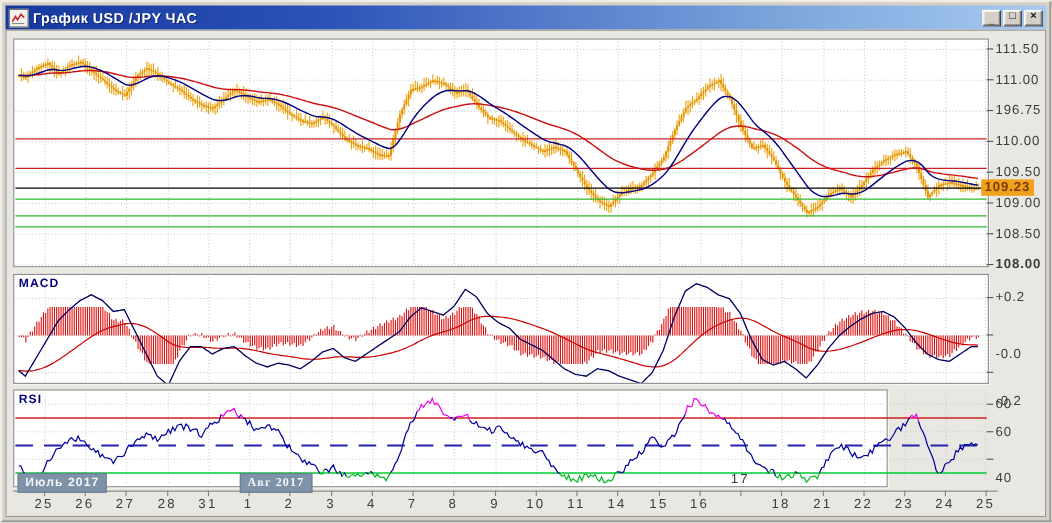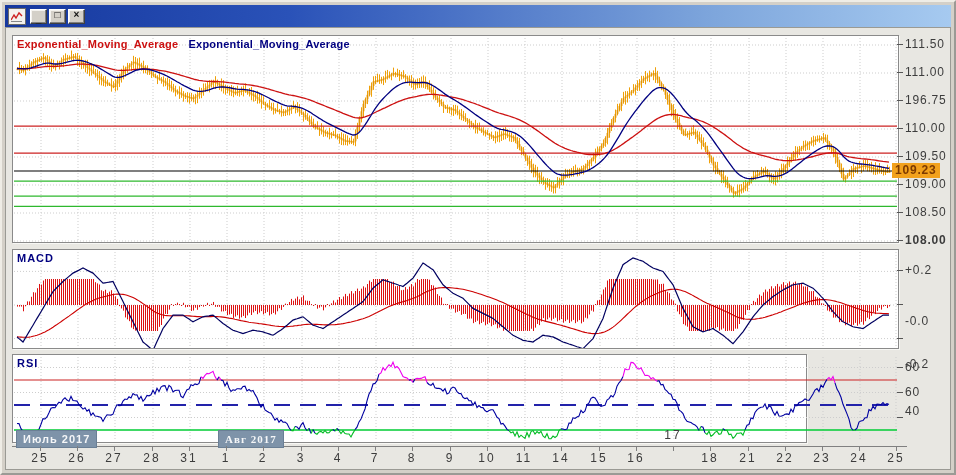--- a/index.html
+++ b/index.html
@@ -36,20 +36,21 @@
 <body>
 
 <div class="window">
   <div class="titlebar">
     <span class="app-icon">
       <svg width="12" height="11" viewBox="0 0 12 11">
         <polyline points="0,9 3,4 5,7 8,2 11,5" fill="none" stroke="#cc2222" stroke-width="1.4"></polyline>
         <polyline points="0,10.5 11,10.5" fill="none" stroke="#888" stroke-width="1"></polyline>
       </svg>
     </span>
+    <span class="title-text">График USD /JPY ЧАС</span>
     <span class="win-buttons">
       <button class="wbtn">
           <span class="glyph-min">_</span>
         </button>
       <button class="wbtn">
           <span>□</span>
         </button>
       <button class="wbtn">
           <span>×</span>
         </button>
@@ -970,24 +971,20 @@
         </g>
         <line x1="1" y1="90.20000000000016" x2="884" y2="90.20000000000016" stroke="#cc2222" stroke-width="1.2"></line>
         <line x1="1" y1="117.08000000000038" x2="884" y2="117.08000000000038" stroke="#cc2222" stroke-width="1.2"></line>
         <line x1="1" y1="135" x2="884" y2="135" stroke="#000000" stroke-width="1.2"></line>
         <line x1="1" y1="145.08000000000038" x2="884" y2="145.08000000000038" stroke="#2eb82e" stroke-width="1.2"></line>
         <line x1="1" y1="160.20000000000016" x2="884" y2="160.20000000000016" stroke="#2eb82e" stroke-width="1.2"></line>
         <line x1="1" y1="170.27999999999975" x2="884" y2="170.27999999999975" stroke="#2eb82e" stroke-width="1.2"></line>
         <path d="M4.0 32.5 L6.0 32.5 L8.0 32.6 L10.0 32.6 L12.0 32.6 L14.0 32.6 L16.0 32.5 L18.0 32.3 L20.0 32.1 L22.0 31.9 L24.0 31.7 L26.0 31.4 L28.0 31.1 L30.0 30.8 L32.0 30.6 L34.0 30.5 L36.0 30.4 L38.0 30.3 L40.0 30.4 L42.0 30.3 L44.0 30.3 L46.0 30.2 L48.0 30.0 L50.0 29.8 L52.0 29.6 L54.0 29.3 L56.0 29.1 L58.0 28.8 L60.0 28.6 L62.0 28.4 L64.0 28.2 L66.0 28.1 L68.0 28.1 L70.0 28.1 L72.0 28.2 L74.0 28.3 L76.0 28.5 L78.0 28.7 L80.0 28.9 L82.0 29.2 L84.0 29.5 L86.0 29.9 L88.0 30.3 L90.0 30.8 L92.0 31.3 L94.0 31.8 L96.0 32.3 L98.0 32.8 L100.0 33.3 L102.0 33.8 L104.0 34.1 L106.0 34.3 L108.0 34.4 L110.0 34.4 L112.0 34.3 L114.0 34.2 L116.0 34.1 L118.0 33.9 L120.0 33.6 L122.0 33.4 L124.0 33.3 L126.0 33.1 L128.0 33.1 L130.0 33.0 L132.0 33.0 L134.0 33.1 L136.0 33.2 L138.0 33.3 L140.0 33.5 L142.0 33.7 L144.0 34.0 L146.0 34.3 L148.0 34.6 L150.0 34.9 L152.0 35.2 L154.0 35.6 L156.0 36.1 L158.0 36.6 L160.0 37.1 L162.0 37.6 L164.0 38.2 L166.0 38.7 L168.0 39.3 L170.0 39.9 L172.0 40.5 L174.0 41.1 L176.0 41.7 L178.0 42.3 L180.0 42.9 L182.0 43.5 L184.0 43.9 L186.0 44.3 L188.0 44.6 L190.0 44.9 L192.0 45.1 L194.0 45.3 L196.0 45.4 L198.0 45.5 L200.0 45.5 L202.0 45.5 L204.0 45.5 L206.0 45.6 L208.0 45.8 L210.0 45.9 L212.0 46.1 L214.0 46.3 L216.0 46.6 L218.0 46.8 L220.0 47.1 L222.0 47.4 L224.0 47.6 L226.0 47.9 L228.0 48.1 L230.0 48.2 L232.0 48.4 L234.0 48.7 L236.0 48.9 L238.0 49.2 L240.0 49.5 L242.0 49.8 L244.0 50.2 L246.0 50.7 L248.0 51.1 L250.0 51.6 L252.0 52.1 L254.0 52.7 L256.0 53.2 L258.0 53.8 L260.0 54.4 L262.0 55.0 L264.0 55.6 L266.0 56.2 L268.0 56.7 L270.0 57.3 L272.0 57.9 L274.0 58.3 L276.0 58.8 L278.0 59.2 L280.0 59.5 L282.0 59.9 L284.0 60.3 L286.0 60.8 L288.0 61.3 L290.0 61.8 L292.0 62.4 L294.0 63.0 L296.0 63.7 L298.0 64.4 L300.0 65.2 L302.0 66.0 L304.0 66.8 L306.0 67.6 L308.0 68.4 L310.0 69.2 L312.0 70.0 L314.0 70.8 L316.0 71.6 L318.0 72.4 L320.0 73.2 L322.0 74.0 L324.0 74.8 L326.0 75.6 L328.0 76.4 L330.0 77.3 L332.0 78.1 L334.0 78.9 L336.0 79.7 L338.0 80.4 L340.0 81.2 L342.0 81.7 L344.0 81.9 L346.0 82.0 L348.0 81.8 L350.0 81.3 L352.0 80.8 L354.0 80.1 L356.0 79.4 L358.0 78.5 L360.0 77.5 L362.0 76.5 L364.0 75.5 L366.0 74.6 L368.0 73.7 L370.0 72.7 L372.0 71.8 L374.0 70.8 L376.0 69.9 L378.0 68.9 L380.0 68.0 L382.0 67.1 L384.0 66.2 L386.0 65.4 L388.0 64.6 L390.0 63.8 L392.0 63.2 L394.0 62.6 L396.0 62.0 L398.0 61.6 L400.0 61.2 L402.0 60.8 L404.0 60.4 L406.0 59.9 L408.0 59.5 L410.0 59.1 L412.0 58.8 L414.0 58.5 L416.0 58.4 L418.0 58.3 L420.0 58.4 L422.0 58.5 L424.0 58.6 L426.0 58.9 L428.0 59.1 L430.0 59.5 L432.0 59.8 L434.0 60.2 L436.0 60.6 L438.0 60.9 L440.0 61.3 L442.0 61.7 L444.0 62.2 L446.0 62.7 L448.0 63.2 L450.0 63.7 L452.0 64.3 L454.0 65.0 L456.0 65.6 L458.0 66.3 L460.0 67.0 L462.0 67.7 L464.0 68.5 L466.0 69.2 L468.0 70.0 L470.0 70.8 L472.0 71.6 L474.0 72.4 L476.0 73.2 L478.0 74.0 L480.0 74.8 L482.0 75.6 L484.0 76.3 L486.0 77.0 L488.0 77.6 L490.0 78.2 L492.0 78.8 L494.0 79.4 L496.0 80.0 L498.0 80.7 L500.0 81.3 L502.0 82.0 L504.0 82.8 L506.0 83.6 L508.0 84.6 L510.0 85.6 L512.0 86.6 L514.0 87.8 L516.0 89.0 L518.0 90.3 L520.0 91.6 L522.0 93.0 L524.0 94.4 L526.0 95.8 L528.0 97.3 L530.0 98.7 L532.0 100.2 L534.0 101.6 L536.0 103.1 L538.0 104.5 L540.0 105.9 L542.0 107.2 L544.0 108.4 L546.0 109.5 L548.0 110.5 L550.0 111.4 L552.0 112.3 L554.0 113.1 L556.0 113.8 L558.0 114.5 L560.0 115.1 L562.0 115.6 L564.0 116.2 L566.0 116.7 L568.0 117.2 L570.0 117.6 L572.0 118.0 L574.0 118.3 L576.0 118.5 L578.0 118.7 L580.0 118.7 L582.0 118.7 L584.0 118.6 L586.0 118.4 L588.0 118.2 L590.0 117.8 L592.0 117.4 L594.0 116.7 L596.0 116.0 L598.0 115.1 L600.0 114.1 L602.0 113.0 L604.0 111.9 L606.0 110.6 L608.0 109.3 L610.0 107.9 L612.0 106.4 L614.0 105.0 L616.0 103.6 L618.0 102.1 L620.0 100.7 L622.0 99.2 L624.0 97.7 L626.0 96.2 L628.0 94.7 L630.0 93.1 L632.0 91.5 L634.0 90.0 L636.0 88.5 L638.0 87.0 L640.0 85.5 L642.0 84.1 L644.0 82.9 L646.0 81.8 L648.0 80.9 L650.0 80.1 L652.0 79.4 L654.0 79.0 L656.0 78.7 L658.0 78.5 L660.0 78.5 L662.0 78.7 L664.0 78.9 L666.0 79.3 L668.0 79.7 L670.0 80.3 L672.0 80.8 L674.0 81.3 L676.0 81.8 L678.0 82.2 L680.0 82.7 L682.0 83.1 L684.0 83.7 L686.0 84.3 L688.0 85.0 L690.0 85.7 L692.0 86.6 L694.0 87.5 L696.0 88.5 L698.0 89.6 L700.0 90.8 L702.0 92.1 L704.0 93.3 L706.0 94.7 L708.0 96.1 L710.0 97.5 L712.0 98.9 L714.0 100.4 L716.0 102.0 L718.0 103.6 L720.0 105.2 L722.0 106.7 L724.0 108.2 L726.0 109.5 L728.0 110.8 L730.0 112.1 L732.0 113.2 L734.0 114.2 L736.0 115.1 L738.0 116.0 L740.0 116.7 L742.0 117.4 L744.0 118.0 L746.0 118.6 L748.0 119.1 L750.0 119.6 L752.0 120.1 L754.0 120.7 L756.0 121.2 L758.0 121.9 L760.0 122.5 L762.0 123.1 L764.0 123.5 L766.0 123.9 L768.0 124.2 L770.0 124.5 L772.0 124.6 L774.0 124.7 L776.0 124.7 L778.0 124.6 L780.0 124.4 L782.0 124.1 L784.0 123.9 L786.0 123.5 L788.0 123.2 L790.0 122.8 L792.0 122.3 L794.0 121.9 L796.0 121.4 L798.0 121.0 L800.0 120.5 L802.0 119.9 L804.0 119.4 L806.0 118.9 L808.0 118.4 L810.0 117.9 L812.0 117.5 L814.0 117.2 L816.0 117.0 L818.0 116.8 L820.0 116.8 L822.0 116.9 L824.0 117.2 L826.0 117.7 L828.0 118.3 L830.0 119.0 L832.0 119.7 L834.0 120.3 L836.0 120.8 L838.0 121.2 L840.0 121.5 L842.0 121.8 L844.0 122.1 L846.0 122.3 L848.0 122.6 L850.0 122.8 L852.0 123.0 L854.0 123.2 L856.0 123.4 L858.0 123.7 L860.0 123.9 L862.0 124.2 L864.0 124.5 L866.0 124.8 L868.0 125.1 L870.0 125.4 L872.0 125.6 L874.0 125.9 L876.0 126.2" stroke="#cc1111" stroke-width="1.3" fill="none"></path>
         <path d="M4.0 32.5 L6.0 32.6 L8.0 32.7 L10.0 32.8 L12.0 32.8 L14.0 32.6 L16.0 32.3 L18.0 31.8 L20.0 31.2 L22.0 30.6 L24.0 29.9 L26.0 29.2 L28.0 28.5 L30.0 27.8 L32.0 27.4 L34.0 27.2 L36.0 27.2 L38.0 27.4 L40.0 27.8 L42.0 28.0 L44.0 28.0 L46.0 27.8 L48.0 27.5 L50.0 27.1 L52.0 26.6 L54.0 26.1 L56.0 25.6 L58.0 25.2 L60.0 24.7 L62.0 24.4 L64.0 24.3 L66.0 24.4 L68.0 24.6 L70.0 25.0 L72.0 25.6 L74.0 26.2 L76.0 27.0 L78.0 27.8 L80.0 28.7 L82.0 29.7 L84.0 30.8 L86.0 31.9 L88.0 33.1 L90.0 34.3 L92.0 35.5 L94.0 36.7 L96.0 37.9 L98.0 39.1 L100.0 40.3 L102.0 41.1 L104.0 41.4 L106.0 41.3 L108.0 41.0 L110.0 40.3 L112.0 39.5 L114.0 38.6 L116.0 37.7 L118.0 36.7 L120.0 35.6 L122.0 34.7 L124.0 34.0 L126.0 33.6 L128.0 33.2 L130.0 33.0 L132.0 33.1 L134.0 33.2 L136.0 33.5 L138.0 34.0 L140.0 34.6 L142.0 35.2 L144.0 35.9 L146.0 36.6 L148.0 37.4 L150.0 38.2 L152.0 39.1 L154.0 40.0 L156.0 41.1 L158.0 42.2 L160.0 43.4 L162.0 44.5 L164.0 45.7 L166.0 46.8 L168.0 48.0 L170.0 49.1 L172.0 50.2 L174.0 51.2 L176.0 52.2 L178.0 53.2 L180.0 54.1 L182.0 54.7 L184.0 55.1 L186.0 55.3 L188.0 55.3 L190.0 55.2 L192.0 54.9 L194.0 54.4 L196.0 53.9 L198.0 53.2 L200.0 52.4 L202.0 51.8 L204.0 51.4 L206.0 51.1 L208.0 51.0 L210.0 51.0 L212.0 51.1 L214.0 51.3 L216.0 51.6 L218.0 52.0 L220.0 52.5 L222.0 52.8 L224.0 53.1 L226.0 53.3 L228.0 53.4 L230.0 53.4 L232.0 53.6 L234.0 53.8 L236.0 54.2 L238.0 54.6 L240.0 55.1 L242.0 55.7 L244.0 56.4 L246.0 57.2 L248.0 58.1 L250.0 59.0 L252.0 60.0 L254.0 61.0 L256.0 62.0 L258.0 63.1 L260.0 64.1 L262.0 65.1 L264.0 66.0 L266.0 66.9 L268.0 67.8 L270.0 68.6 L272.0 69.3 L274.0 69.8 L276.0 70.1 L278.0 70.2 L280.0 70.3 L282.0 70.5 L284.0 70.8 L286.0 71.3 L288.0 71.9 L290.0 72.6 L292.0 73.5 L294.0 74.5 L296.0 75.6 L298.0 76.8 L300.0 78.2 L302.0 79.5 L304.0 80.8 L306.0 82.1 L308.0 83.3 L310.0 84.6 L312.0 85.7 L314.0 86.9 L316.0 87.9 L318.0 88.9 L320.0 89.9 L322.0 90.9 L324.0 91.9 L326.0 92.9 L328.0 93.9 L330.0 94.9 L332.0 95.9 L334.0 96.8 L336.0 97.6 L338.0 98.3 L340.0 99.0 L342.0 98.9 L344.0 98.0 L346.0 96.5 L348.0 94.4 L350.0 91.7 L352.0 88.9 L354.0 85.9 L356.0 82.7 L358.0 79.5 L360.0 76.0 L362.0 72.9 L364.0 70.1 L366.0 67.4 L368.0 65.0 L370.0 62.8 L372.0 60.6 L374.0 58.6 L376.0 56.7 L378.0 54.8 L380.0 53.0 L382.0 51.5 L384.0 50.1 L386.0 49.0 L388.0 48.0 L390.0 47.2 L392.0 46.6 L394.0 46.3 L396.0 46.1 L398.0 46.2 L400.0 46.4 L402.0 46.5 L404.0 46.6 L406.0 46.6 L408.0 46.5 L410.0 46.4 L412.0 46.6 L414.0 47.0 L416.0 47.7 L418.0 48.6 L420.0 49.7 L422.0 50.9 L424.0 52.2 L426.0 53.6 L428.0 55.0 L430.0 56.6 L432.0 58.1 L434.0 59.4 L436.0 60.7 L438.0 61.9 L440.0 63.1 L442.0 64.3 L444.0 65.5 L446.0 66.8 L448.0 68.1 L450.0 69.5 L452.0 70.9 L454.0 72.3 L456.0 73.8 L458.0 75.3 L460.0 76.7 L462.0 78.2 L464.0 79.6 L466.0 81.0 L468.0 82.4 L470.0 83.7 L472.0 85.0 L474.0 86.3 L476.0 87.6 L478.0 88.9 L480.0 90.1 L482.0 91.2 L484.0 92.1 L486.0 92.8 L488.0 93.3 L490.0 93.7 L492.0 94.2 L494.0 94.7 L496.0 95.2 L498.0 95.7 L500.0 96.3 L502.0 97.1 L504.0 98.2 L506.0 99.6 L508.0 101.1 L510.0 102.8 L512.0 104.7 L514.0 106.7 L516.0 108.9 L518.0 111.1 L520.0 113.5 L522.0 115.9 L524.0 118.3 L526.0 120.6 L528.0 122.9 L530.0 125.3 L532.0 127.5 L534.0 129.6 L536.0 131.6 L538.0 133.5 L540.0 135.3 L542.0 136.7 L544.0 137.8 L546.0 138.5 L548.0 139.0 L550.0 139.1 L552.0 139.2 L554.0 139.1 L556.0 138.9 L558.0 138.6 L560.0 138.3 L562.0 137.9 L564.0 137.5 L566.0 137.1 L568.0 136.6 L570.0 136.2 L572.0 135.6 L574.0 134.8 L576.0 133.8 L578.0 132.8 L580.0 131.6 L582.0 130.3 L584.0 128.8 L586.0 127.2 L588.0 125.4 L590.0 123.6 L592.0 121.4 L594.0 119.0 L596.0 116.3 L598.0 113.3 L600.0 110.2 L602.0 106.9 L604.0 103.6 L606.0 100.3 L608.0 96.9 L610.0 93.4 L612.0 90.1 L614.0 87.0 L616.0 84.0 L618.0 81.1 L620.0 78.4 L622.0 75.7 L624.0 73.1 L626.0 70.5 L628.0 67.9 L630.0 65.4 L632.0 63.0 L634.0 60.7 L636.0 58.6 L638.0 56.5 L640.0 54.6 L642.0 53.2 L644.0 52.2 L646.0 51.7 L648.0 51.6 L650.0 51.8 L652.0 52.5 L654.0 53.6 L656.0 55.2 L658.0 57.0 L660.0 59.2 L662.0 61.6 L664.0 64.1 L666.0 66.8 L668.0 69.6 L670.0 72.5 L672.0 75.0 L674.0 77.3 L676.0 79.2 L678.0 81.0 L680.0 82.4 L682.0 84.1 L684.0 85.8 L686.0 87.6 L688.0 89.6 L690.0 91.6 L692.0 93.8 L694.0 96.2 L696.0 98.7 L698.0 101.4 L700.0 104.2 L702.0 107.0 L704.0 109.8 L706.0 112.6 L708.0 115.4 L710.0 118.2 L712.0 121.0 L714.0 123.8 L716.0 126.6 L718.0 129.4 L720.0 132.2 L722.0 134.6 L724.0 136.7 L726.0 138.4 L728.0 139.9 L730.0 141.0 L732.0 141.9 L734.0 142.4 L736.0 142.7 L738.0 142.7 L740.0 142.5 L742.0 142.2 L744.0 141.8 L746.0 141.4 L748.0 140.8 L750.0 140.3 L752.0 139.9 L754.0 139.7 L756.0 139.8 L758.0 140.0 L760.0 140.3 L762.0 140.4 L764.0 140.2 L766.0 139.9 L768.0 139.3 L770.0 138.6 L772.0 137.7 L774.0 136.6 L776.0 135.3 L778.0 133.9 L780.0 132.3 L782.0 130.7 L784.0 129.1 L786.0 127.5 L788.0 125.9 L790.0 124.3 L792.0 122.8 L794.0 121.2 L796.0 119.8 L798.0 118.3 L800.0 116.9 L802.0 115.6 L804.0 114.3 L806.0 113.1 L808.0 112.0 L810.0 111.0 L812.0 110.3 L814.0 110.0 L816.0 109.9 L818.0 110.2 L820.0 110.7 L822.0 111.8 L824.0 113.2 L826.0 115.1 L828.0 117.4 L830.0 120.0 L832.0 122.1 L834.0 123.8 L836.0 125.1 L838.0 126.0 L840.0 126.6 L842.0 127.1 L844.0 127.5 L846.0 127.8 L848.0 128.0 L850.0 128.2 L852.0 128.4 L854.0 128.6 L856.0 128.8 L858.0 129.1 L860.0 129.4 L862.0 129.8 L864.0 130.1 L866.0 130.5 L868.0 130.9 L870.0 131.3 L872.0 131.7 L874.0 132.0 L876.0 132.3" stroke="#000080" stroke-width="1.3" fill="none"></path>
       </svg>
-    <div class="legend">
-      <span class="lg-red">Exponential_Moving_Average</span>
-      <span class="lg-blue">Exponential_Moving_Average</span>
-    </div>
   </div>
 
   <div class="panel" id="panel-macd">
     <svg id="svg-macd" width="885" height="98">
         <line x1="28" y1="2" x2="28" y2="96" stroke="#cdcdcd" stroke-dasharray="1,2" fill="none"></line>
         <line x1="65" y1="2" x2="65" y2="96" stroke="#cdcdcd" stroke-dasharray="1,2" fill="none"></line>
         <line x1="102" y1="2" x2="102" y2="96" stroke="#cdcdcd" stroke-dasharray="1,2" fill="none"></line>
         <line x1="140" y1="2" x2="140" y2="96" stroke="#cdcdcd" stroke-dasharray="1,2" fill="none"></line>
         <line x1="177" y1="2" x2="177" y2="96" stroke="#cdcdcd" stroke-dasharray="1,2" fill="none"></line>
         <line x1="214" y1="2" x2="214" y2="96" stroke="#cdcdcd" stroke-dasharray="1,2" fill="none"></line>
@@ -1558,21 +1555,21 @@
     <div class="scale-label" style="left: 903px; top: 261.4px;">+0.2</div>
     <div class="tickmark" style="left: 895px; top: 302px;"></div>
     <div class="scale-label" style="left: 903px; top: 312px;">-0.0</div>
     <div class="tickmark" style="left: 895px; top: 335.6px;"></div>
     <div class="scale-label" style="left: 903px; top: 345px; margin-top: 10px;">-0.2</div>
     <div class="tickmark" style="left: 895px; top: 364.5px;"></div>
     <div class="scale-label" style="left: 903px; top: 357.5px;">60</div>
     <div class="tickmark" style="left: 895px; top: 389.5px;"></div>
     <div class="scale-label" style="left: 903px; top: 382.5px;">60</div>
     <div class="tickmark" style="left: 895px; top: 414.5px;"></div>
-    <div class="scale-label" style="left: 903px; top: 402px;">40</div>
+    <div class="scale-label" style="left: 903px; top: 425px;">40</div>
     <div class="axis-tick" style="left: 38px; top: 444px;"></div>
     <div class="date-label" style="left: 38px; top: 449px;">25</div>
     <div class="axis-tick" style="left: 75px; top: 444px;"></div>
     <div class="date-label" style="left: 75px; top: 449px;">26</div>
     <div class="axis-tick" style="left: 112px; top: 444px;"></div>
     <div class="date-label" style="left: 112px; top: 449px;">27</div>
     <div class="axis-tick" style="left: 150px; top: 444px;"></div>
     <div class="date-label" style="left: 150px; top: 449px;">28</div>
     <div class="axis-tick" style="left: 187px; top: 444px;"></div>
     <div class="date-label" style="left: 187px; top: 449px;">31</div>

